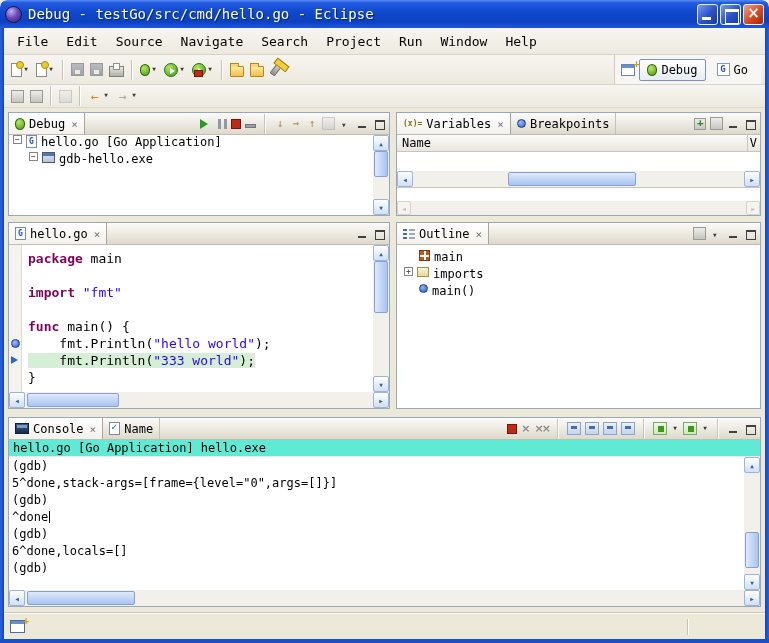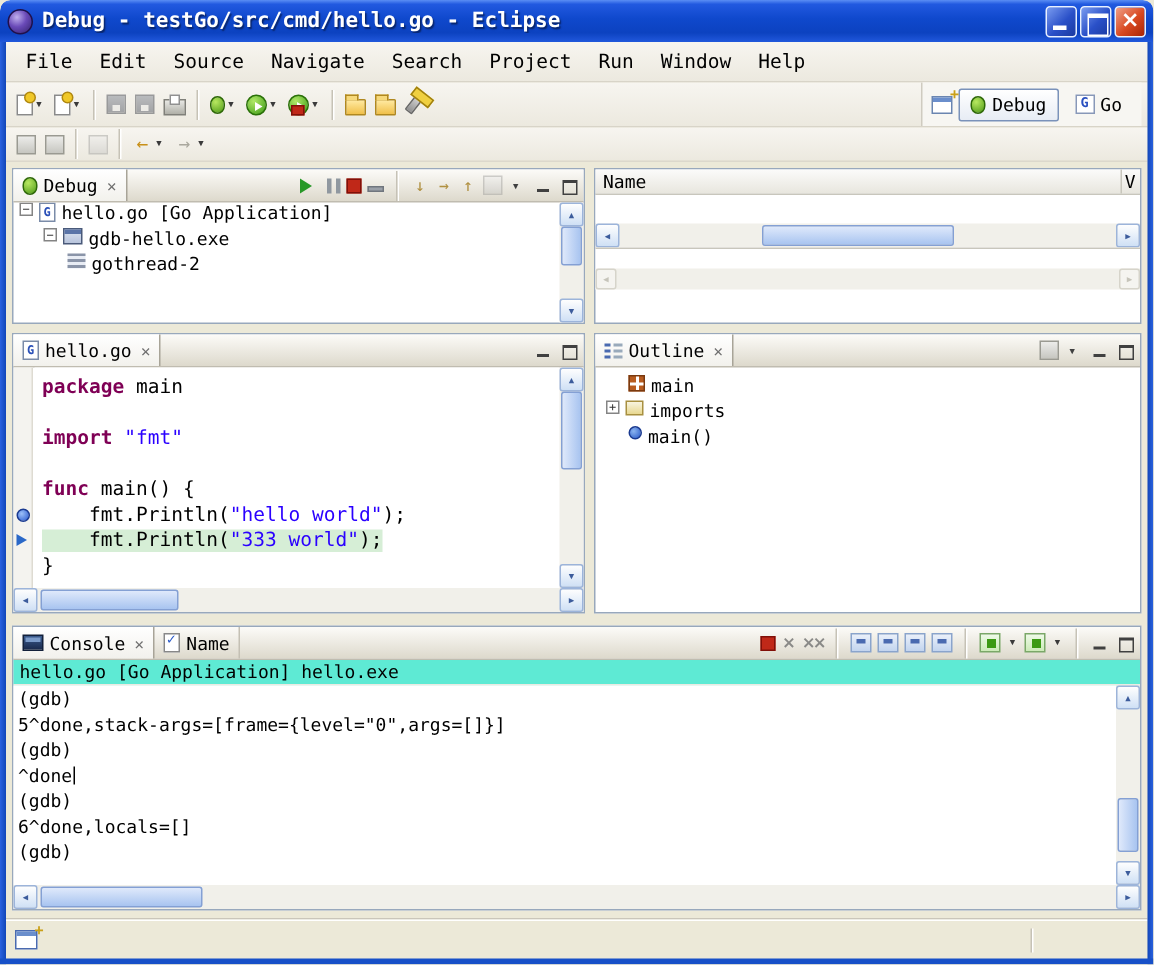--- a/index.html
+++ b/index.html
@@ -12,21 +12,21 @@
   .frame.l{left:0;top:28px;bottom:0;width:4px}
   .frame.r{right:0;top:28px;bottom:0;width:4px;background:linear-gradient(90deg,#1246b8,#2a62e0)}
   .frame.b{left:0;right:0;bottom:0;height:4px;background:#1750c8}
 
   
   .titlebar{position:absolute;left:0;top:0;right:0;height:28px;display:flex;align-items:center;padding:0 5px;
     background:linear-gradient(180deg,#5a8ef4 0%,#2159e0 10%,#0f48cc 45%,#0c42c0 78%,#2158dc 100%);
     border-radius:7px 7px 0 0;z-index:6}
   .app-icon{width:17px;height:17px;border-radius:50%;flex:none;margin-right:6px;
     background:radial-gradient(circle at 35% 30%,#c0b0ee 0%,#6a4ab8 45%,#31206a 100%);border:1px solid #20104a}
-  .wtitle{flex:1;color:#fff;font-weight:bold;font-size:14px;white-space:nowrap;overflow:hidden;text-shadow:1px 1px 1px #082468}
+  .wtitle{flex:1;color:#fff;font-weight:normal;font-size:14px;white-space:nowrap;overflow:hidden;text-shadow:1px 1px 1px #082468}
   .winbtns{display:flex;gap:2px}
   .wb{width:21px;height:21px;border:1px solid #e8f0ff;border-radius:3px;position:relative;display:flex;align-items:center;justify-content:center;color:#fff}
   .wb.min,.wb.max{background:linear-gradient(135deg,#7a9cf0 0%,#2a50c8 55%,#1a3aa0 100%)}
   .wb.close{background:linear-gradient(135deg,#f0a088 0%,#d84820 55%,#a82404 100%)}
   .wb.min::after{content:"";position:absolute;left:4px;bottom:4px;width:9px;height:3px;background:#fff}
   .wb.max::after{content:"";position:absolute;left:4px;top:4px;width:12px;height:11px;border:1px solid #fff;border-top:3px solid #fff}
   .wb.close::after{content:"×";font:bold 15px "DejaVu Sans",sans-serif;margin-top:-2px}
 
   
   .bar{position:absolute;left:4px;right:4px;background:linear-gradient(180deg,#f7f5f0,#ece9df);display:flex;align-items:center}
@@ -299,35 +299,48 @@
         <div class="trow" style="padding-left:4px">
           <span class="exp minus"></span>
           <span class="ic i-gofile"></span>
           <span>hello.go [Go Application]</span>
         </div>
         <div class="trow" style="padding-left:20px">
           <span class="exp minus"></span>
           <span class="ic i-exe"></span>
           <span>gdb-hello.exe</span>
         </div>
-        <div class="trow" style="padding-left:36px">
-          <span class="ic i-thread"></span>
-          <span>gothread-2</span>
-        </div>
       </div>
       <div class="sbv" style="position:absolute;right:0;top:0;bottom:0">
         <span class="sbtn u"></span>
         <span class="thv" style="height:26px"></span>
         <span style="flex:1"></span>
         <span class="sbtn d"></span>
       </div>
     </div>
   </div>
 
   <div class="view" style="left:396px;top:112px;width:365px;height:104px">
+    <div class="vtitle">
+      <div class="vtab sel">
+        <span class="ic i-vars"></span>
+        <span>Variables</span>
+        <span class="tclose"></span>
+      </div>
+      <div class="vtab">
+        <span class="ic i-bpdot"></span>
+        <span>Breakpoints</span>
+      </div>
+      <div class="vtools">
+        <span class="ic i-plusgray"></span>
+        <span class="ic i-gray"></span>
+        <span class="vb min"></span>
+        <span class="vb max"></span>
+      </div>
+    </div>
     <div class="vbody" style="height:80px">
       <div class="colhdr">
         <span class="cname">Name</span>
         <span class="cval">V</span>
       </div>
       <div style="height:19px;background:#fff"></div>
       <div class="sbh">
         <span class="sbtn lf"></span>
         <span class="thh" style="width:128px;margin-left:95px"></span>
         <span style="flex:1"></span>

